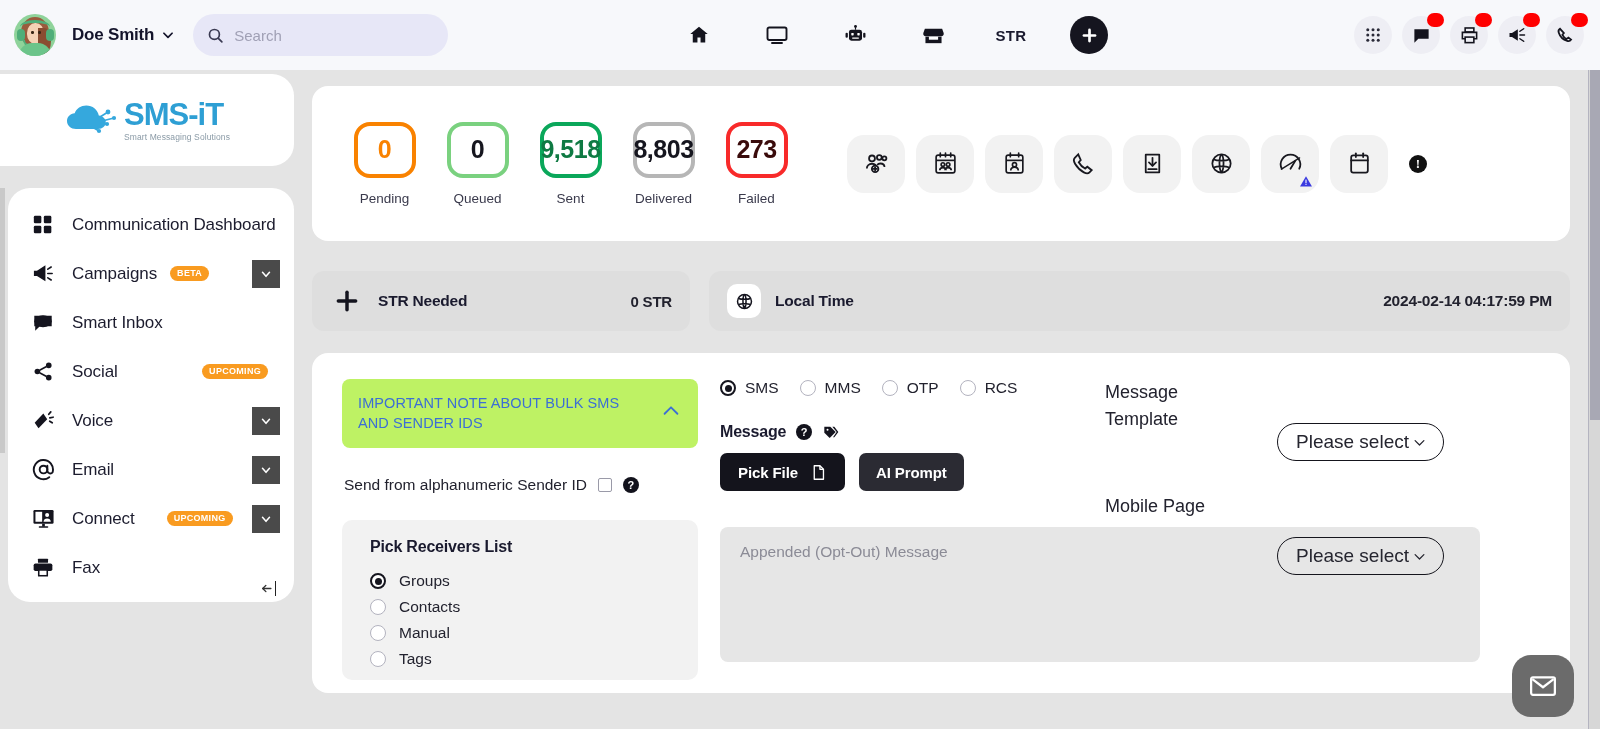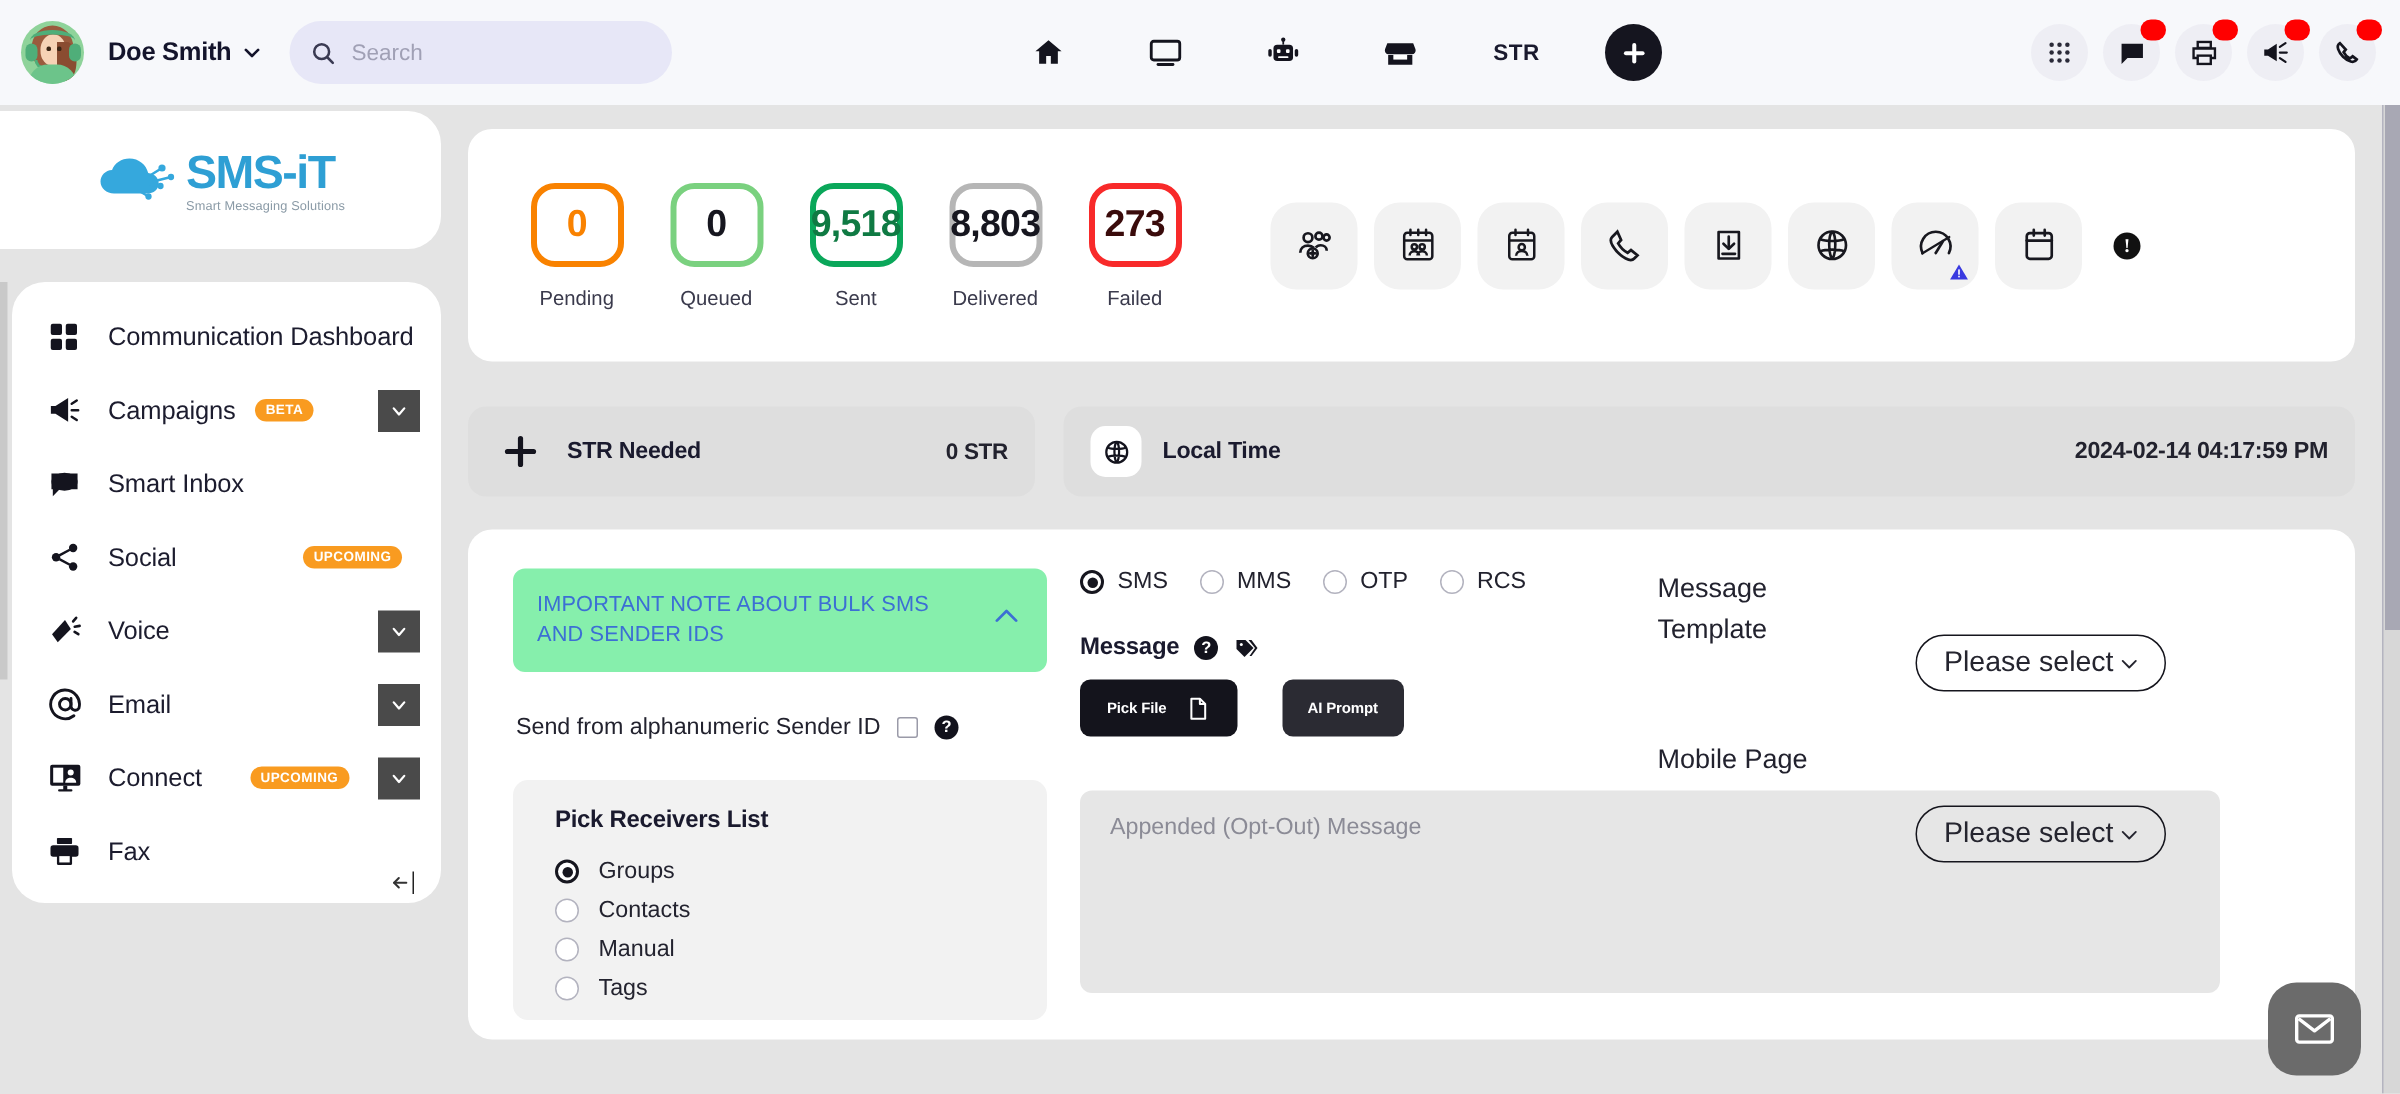--- a/index.html
+++ b/index.html
@@ -199,21 +199,21 @@
   .strip-val.time { font-size: 15.5px; }
 
   
   .compose {
     margin-top: 22px; background: #fff; border-radius: 16px;
     padding: 26px 30px 0 30px; height: 340px; overflow: hidden;
     display: flex; gap: 0;
   }
   .col-left { width: 356px; flex: 0 0 356px; }
   .note-bar {
-    background: #86efac; border-radius: 8px; padding: 15px 16px;
+    background: #bef264; border-radius: 8px; padding: 15px 16px;
     display: flex; align-items: flex-start; gap: 10px;
     min-height: 62px;
   }
   .note-text {
     color: #3c6fd4; font-size: 14.5px; line-height: 1.35; flex: 1;
     letter-spacing: 0.1px;
   }
   .alpha-row {
     display: flex; align-items: center; gap: 11px;
     margin-top: 28px; padding-left: 2px;
@@ -246,23 +246,23 @@
   .col-mid { width: 385px; flex: 0 0 385px; padding-left: 22px; }
   .types-row { display: flex; align-items: center; gap: 21px; }
   .type-item { display: flex; align-items: center; gap: 9px; }
   .type-label { font-size: 15.5px; color: #22222e; }
   .msg-label-row { display: flex; align-items: center; gap: 10px; margin-top: 26px; }
   .msg-label { font-size: 16px; font-weight: bold; letter-spacing: -0.2px; }
   .btn-row { display: flex; gap: 14px; margin-top: 12px; }
   .dark-btn {
     background: #14141c; color: #fff; border-radius: 7px;
     height: 38px; display: flex; align-items: center; gap: 12px;
-    padding: 0 18px; font-size: 10px; font-weight: bold; letter-spacing: -0.1px;
-  }
-  .dark-btn.ai { background: #2b2b33; padding: 0 17px; margin-left: 16px; }
+    padding: 0 18px; font-size: 15px; font-weight: bold; letter-spacing: -0.1px;
+  }
+  .dark-btn.ai { background: #2b2b33; padding: 0 17px; }
 
   .col-right { flex: 1; padding-left: 22px; }
   .field-row { display: flex; align-items: flex-start; gap: 22px; margin-bottom: 32px; }
   .field-label { width: 150px; font-size: 18px; color: #22222e; line-height: 1.5; }
   .select {
     width: 167px; height: 38px; border: 1px solid #15151d; border-radius: 19px;
     display: flex; align-items: center; justify-content: space-between;
     padding: 0 16px 0 18px; font-size: 19px; color: #25252f; margin-top: 44px;
   }
 

